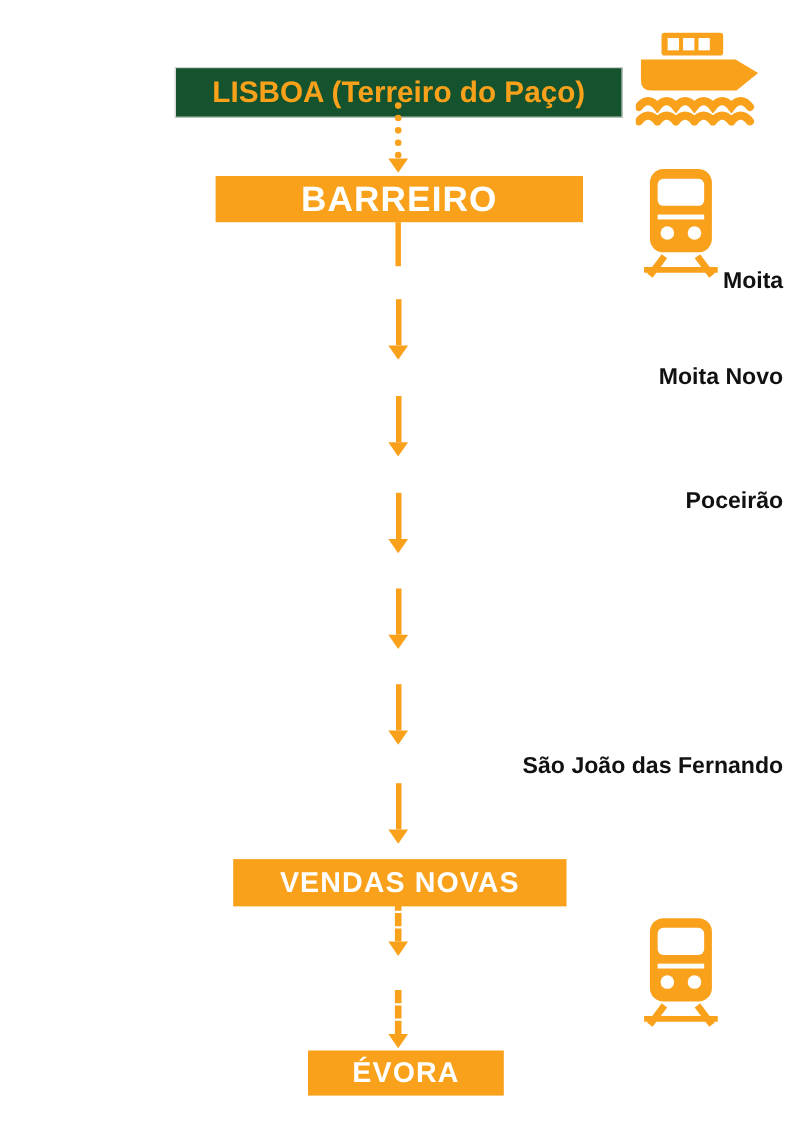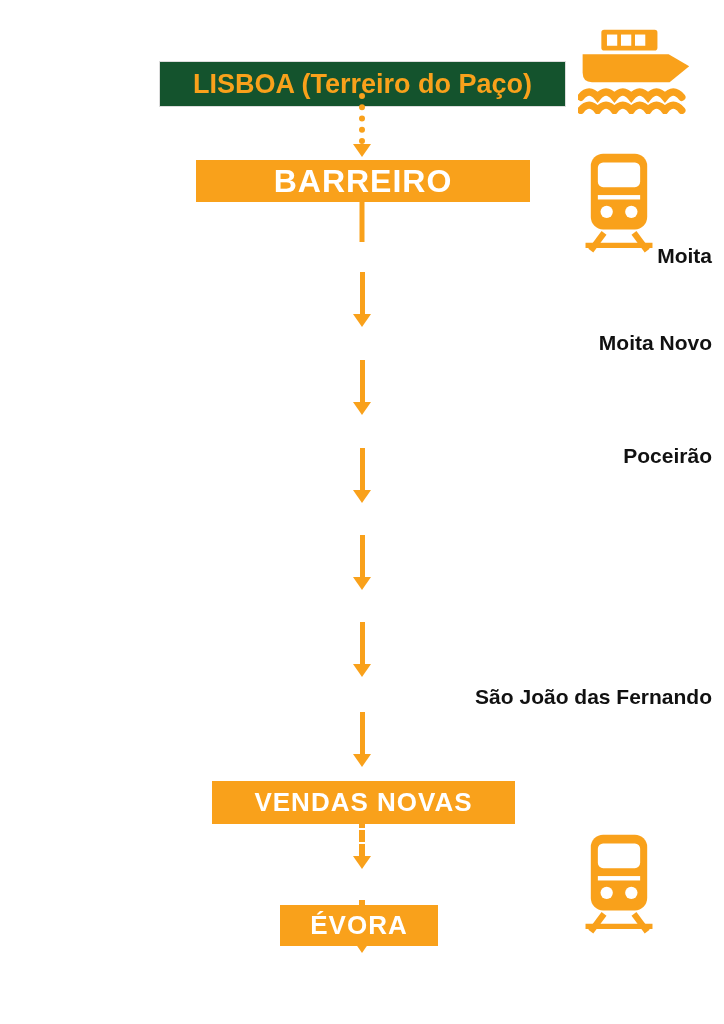--- a/index.html
+++ b/index.html
@@ -22,21 +22,21 @@
     justify-content: center;
     font-weight: bold;
     white-space: nowrap;
   }
   .banner.orange { background: var(--accent, #F9A11B); color: #ffffff; }
   .banner.white  { background: #14532d; color: var(--accent, #F9A11B); border: 1px solid #dcdcdc; margin-top: 20px; }
 
   .banner-lisboa  { left: 159px; top: 41px;  width: 407px; height: 46px; font-size: 27px; }
   .banner-barreiro{ left: 196px; top: 160px; width: 334px; height: 42px; font-size: 32px; letter-spacing: 1px; }
   .banner-vendas  { left: 212px; top: 781px; width: 303px; height: 43px; font-size: 26px; letter-spacing: 1px; }
-  .banner-evora   { left: 280px; top: 905px; width: 158px; height: 41px; font-size: 26px; letter-spacing: 1px; }
+  .banner-evora   { left: 280px; top: 955px; width: 178px; height: 41px; font-size: 26px; letter-spacing: 1px; }
 
   .station {
     position: absolute;
     left: 0;
     width: 676px;
     text-align: right;
     font-weight: bold;
     font-size: 21px;
     color: #111;
     margin-left: 36px;

